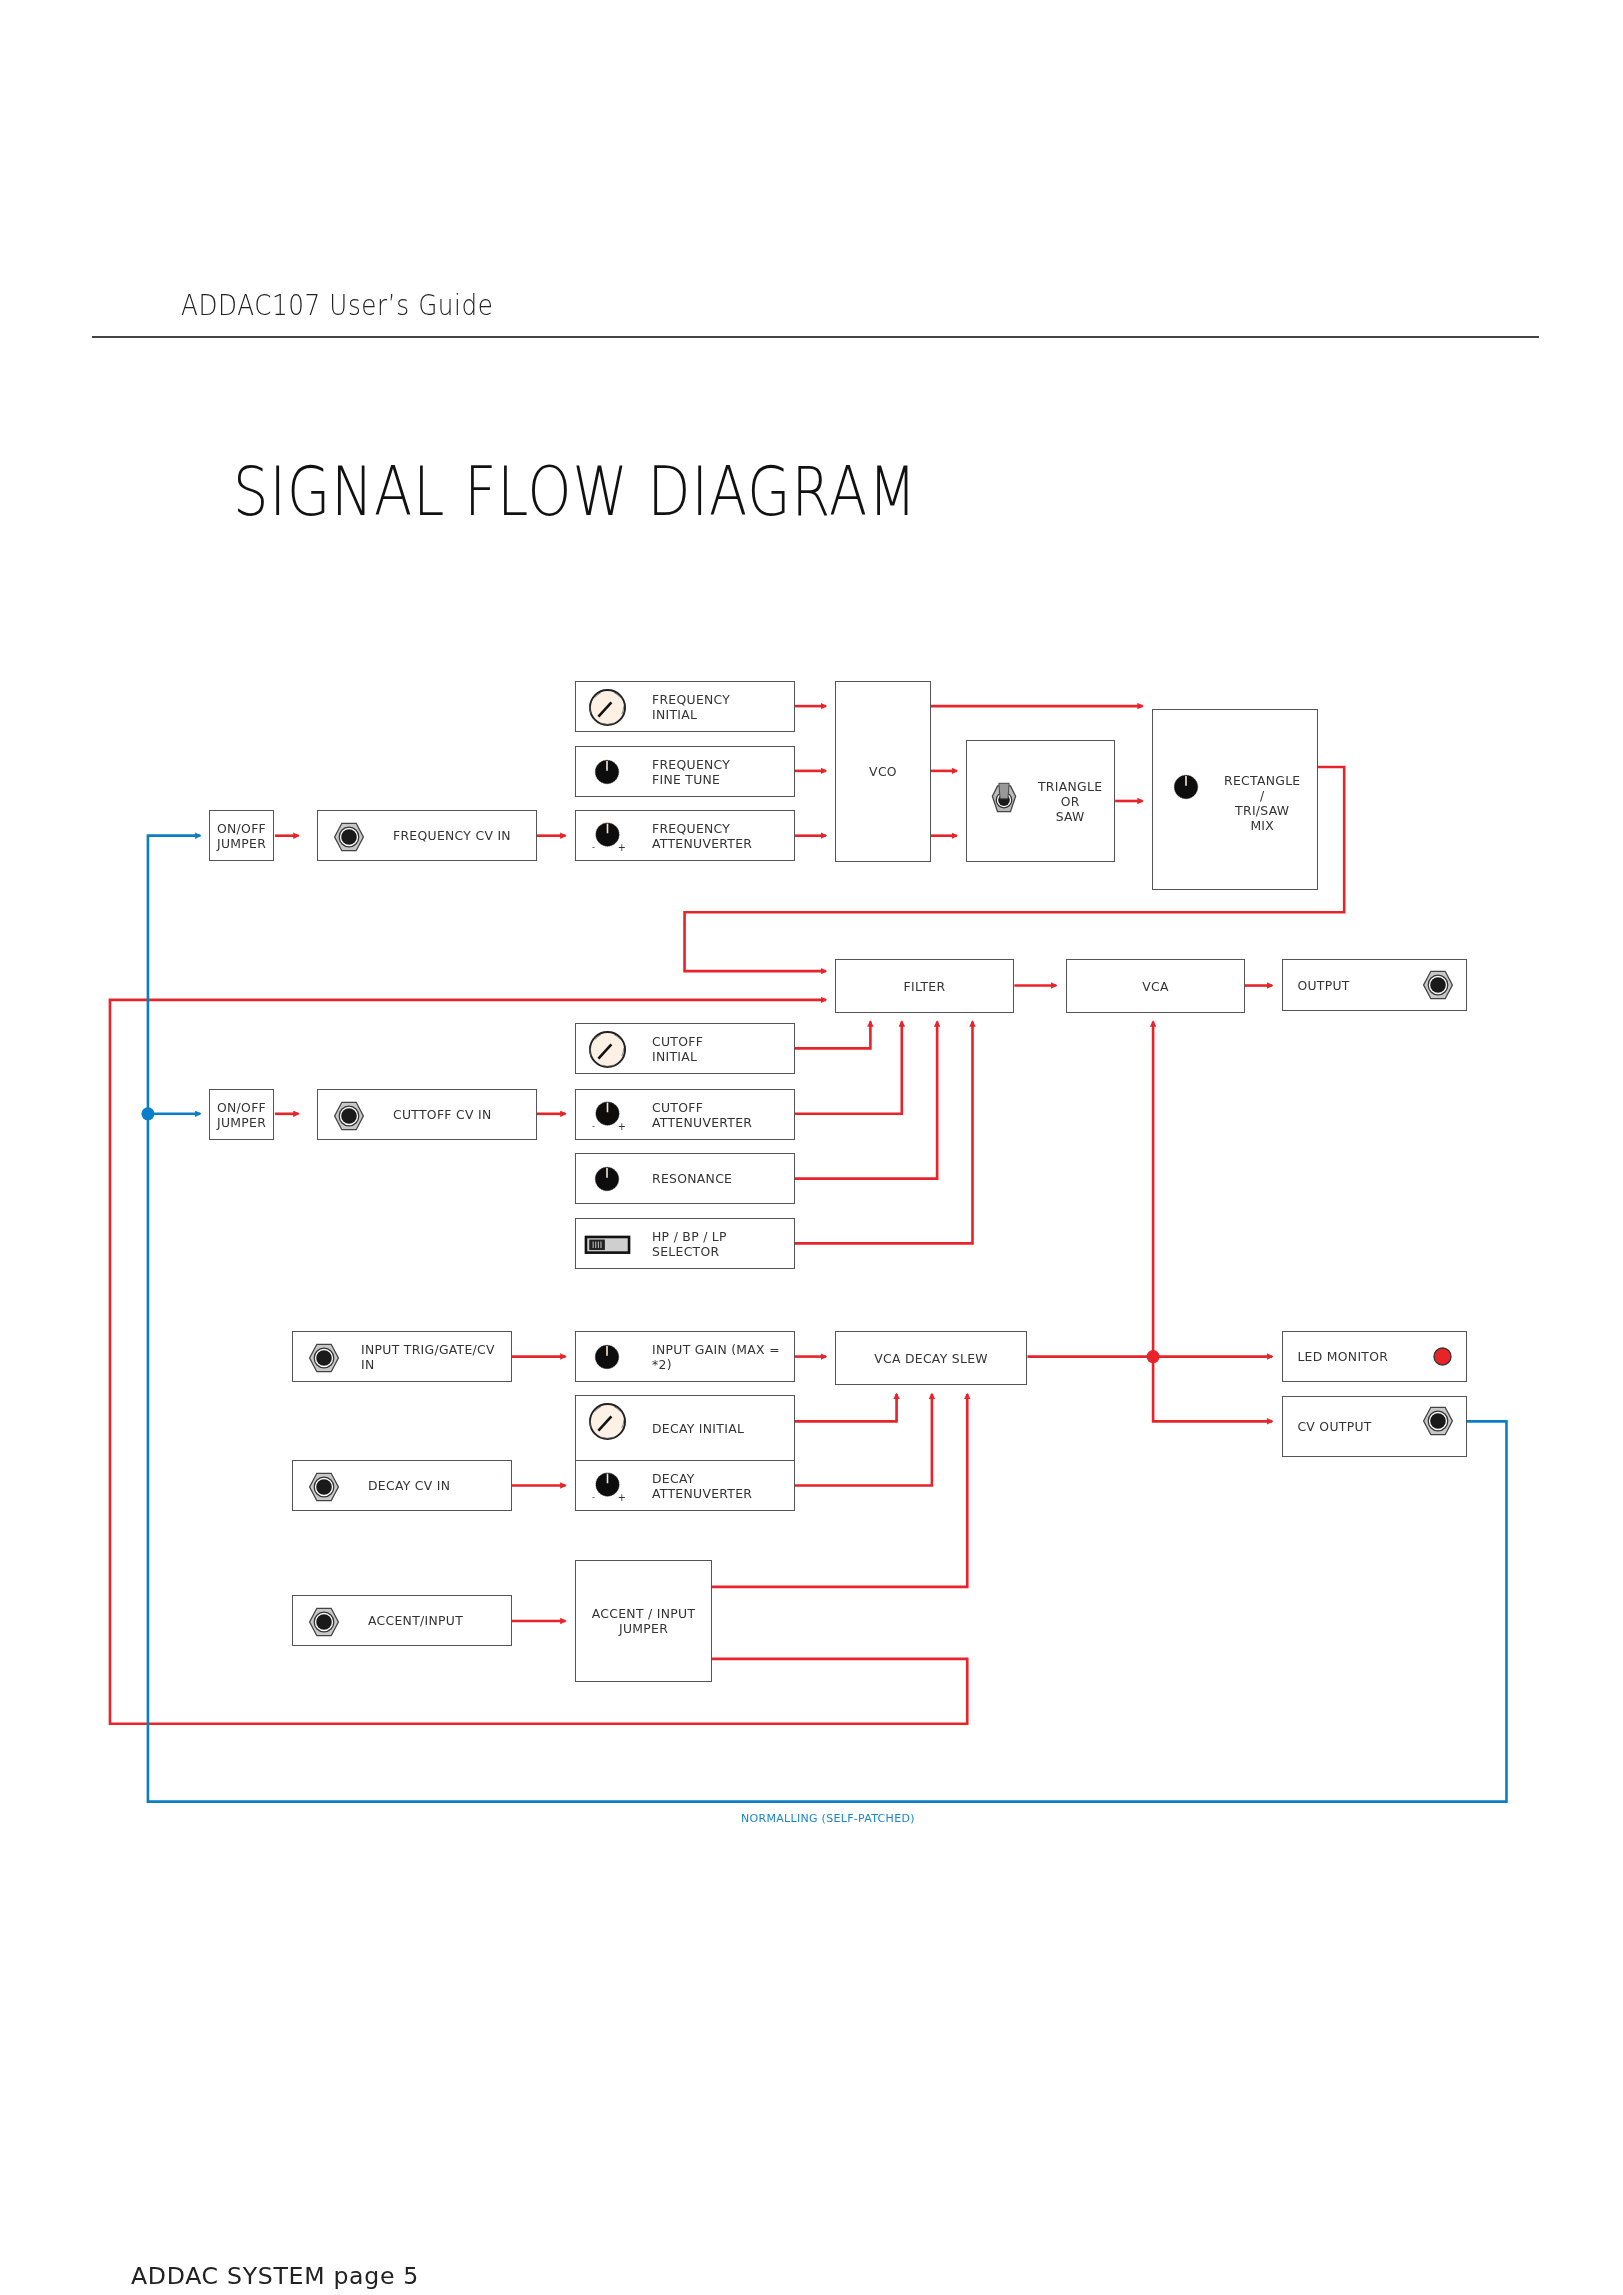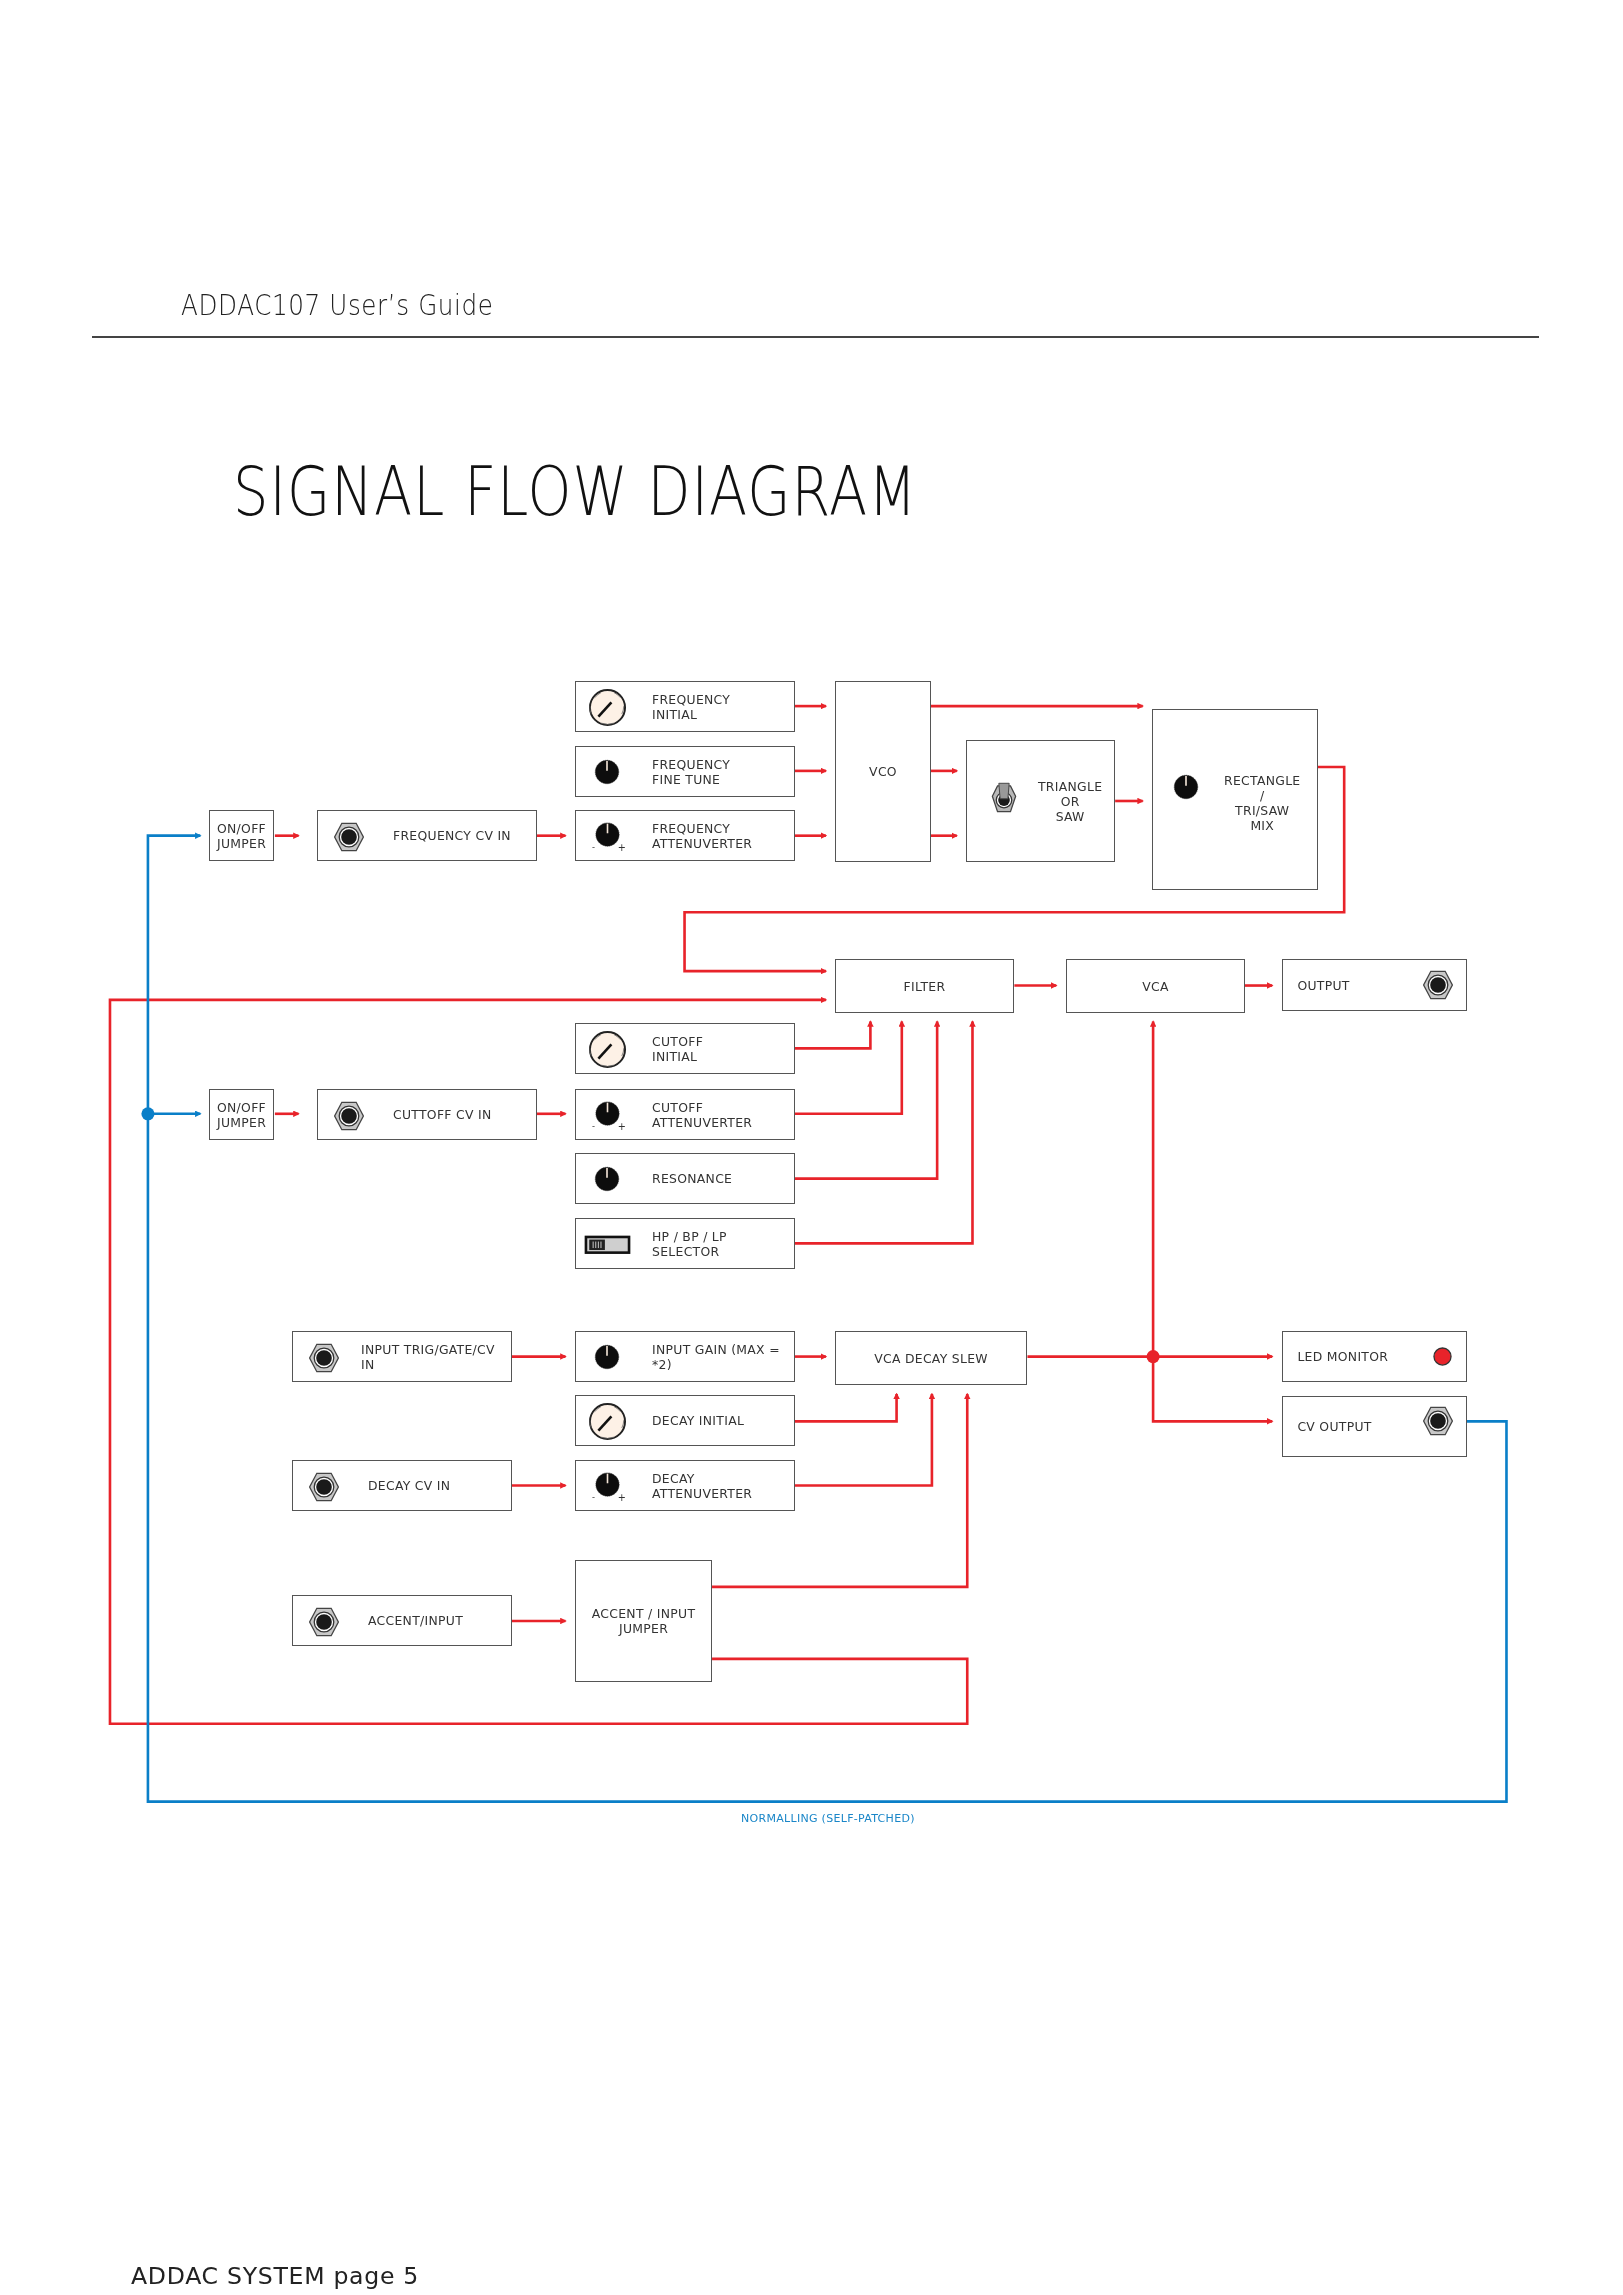--- a/index.html
+++ b/index.html
@@ -274,21 +274,21 @@
     <div class="box withicon" style="left: 1282px; top: 1396px; width: 185px; height: 61px;">
       <div class="ico" style="left: 140px; top: 9.2px;"><svg width="30" height="30" viewBox="0 0 46 46">
           <polygon points="12,2 34,2 45,23 34,44 12,44 1,23" fill="#c8c8c8" stroke="#444" stroke-width="2"></polygon>
           <circle cx="23" cy="23" r="15" fill="#fff" stroke="#333" stroke-width="2"></circle>
           <circle cx="23" cy="23" r="12" fill="#1a1a1a"></circle>
         </svg></div>
       <div class="lbl" style="position: absolute; left: 14.4px;">
         <div>CV OUTPUT</div>
       </div>
     </div>
-    <div class="box withicon" style="left: 575px; top: 1395px; width: 220px; height: 51px;">
+    <div class="box withicon" style="left: 575px; top: 1395px; width: 220px; height: 66px;">
       <div class="ico" style="left: 11.8px; top: 5.9px;"><svg width="39" height="39" viewBox="0 0 60 60">
           <circle cx="30" cy="30" r="27" fill="#fdf1e6" stroke="#222" stroke-width="3"></circle>
           <path d="M10,15 q5,-5 10,-8 M40,7 q6,3 10,8 M55,28 q0,6 -3,12 M40,54 q-10,4 -20,0 M5,40 q-3,-6 -2,-12" stroke="#666" stroke-width="1.2" fill="none"></path>
           <line x1="16" y1="44" x2="36" y2="22" stroke="#111" stroke-width="4"></line>
         </svg></div>
       <div class="lbl" style="position: absolute; left: 76px;">
         <div>DECAY INITIAL</div>
       </div>
     </div>
     <div class="box withicon" style="left: 292px; top: 1460px; width: 220px; height: 51px;">

